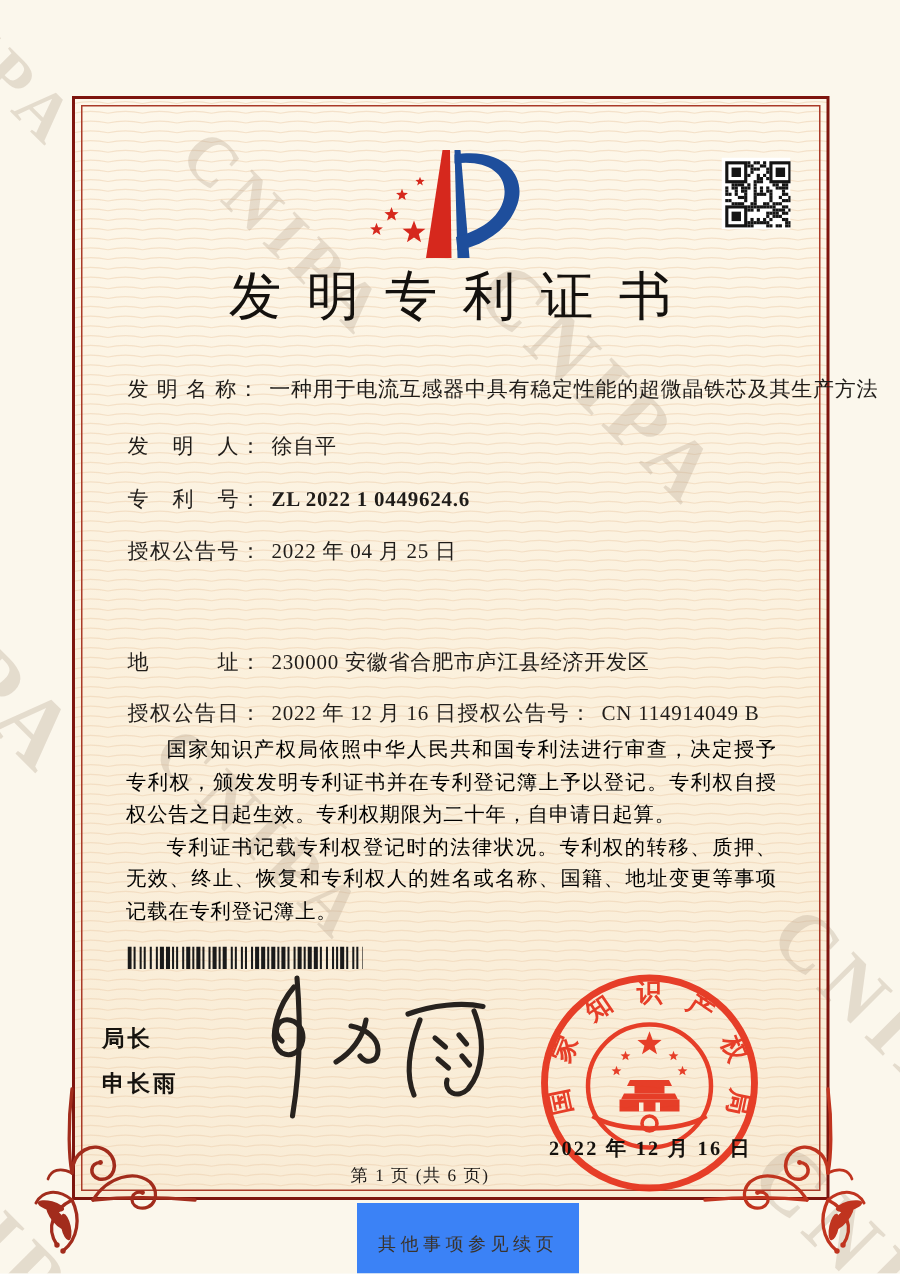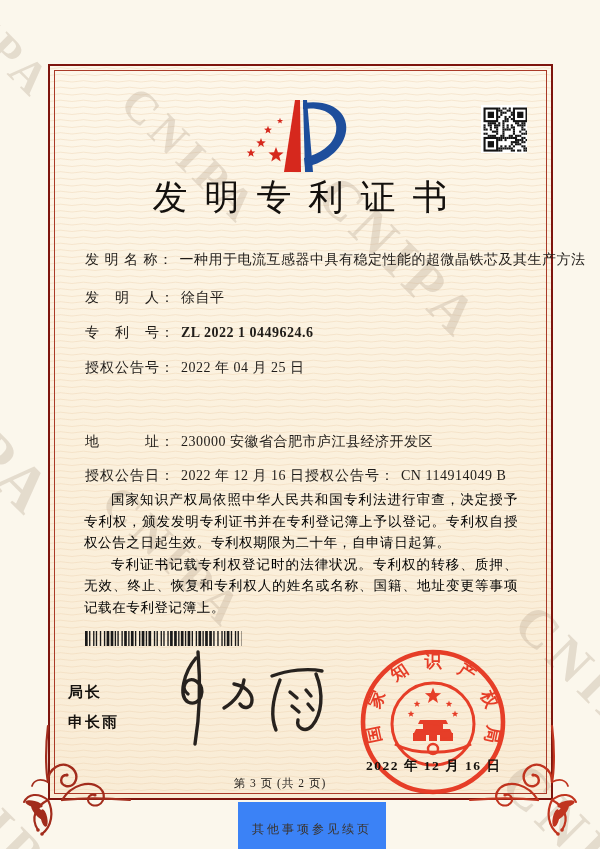--- a/index.html
+++ b/index.html
@@ -527,17 +527,17 @@
           <polygon points="0.00,-34.50 2.10,-28.89 8.08,-28.63 3.40,-24.90 5.00,-19.12 0.00,-22.43 -5.00,-19.12 -3.40,-24.90 -8.08,-28.63 -2.10,-28.89"></polygon>
           <polygon points="-16.00,-21.50 -15.14,-19.19 -12.67,-19.08 -14.60,-17.55 -13.94,-15.17 -16.00,-16.53 -18.06,-15.17 -17.40,-17.55 -19.33,-19.08 -16.86,-19.19"></polygon>
           <polygon points="-22.00,-11.50 -21.14,-9.19 -18.67,-9.08 -20.60,-7.55 -19.94,-5.17 -22.00,-6.53 -24.06,-5.17 -23.40,-7.55 -25.33,-9.08 -22.86,-9.19"></polygon>
           <polygon points="16.00,-21.50 16.86,-19.19 19.33,-19.08 17.40,-17.55 18.06,-15.17 16.00,-16.53 13.94,-15.17 14.60,-17.55 12.67,-19.08 15.14,-19.19"></polygon>
           <polygon points="22.00,-11.50 22.86,-9.19 25.33,-9.08 23.40,-7.55 24.06,-5.17 22.00,-6.53 19.94,-5.17 20.60,-7.55 18.67,-9.08 21.14,-9.19"></polygon>
         </g>
     </svg>
 
     <div class="seal-date">2022 年 12 月 16 日</div>
 
-    <div class="page-info">第 3 页 (共 2 页)</div>
+    <div class="page-info">第 1 页 (共 6 页)</div>
     <div class="note-box">其他事项参见续页</div>
 
   </div>
 </div>
 
 </body></html>

